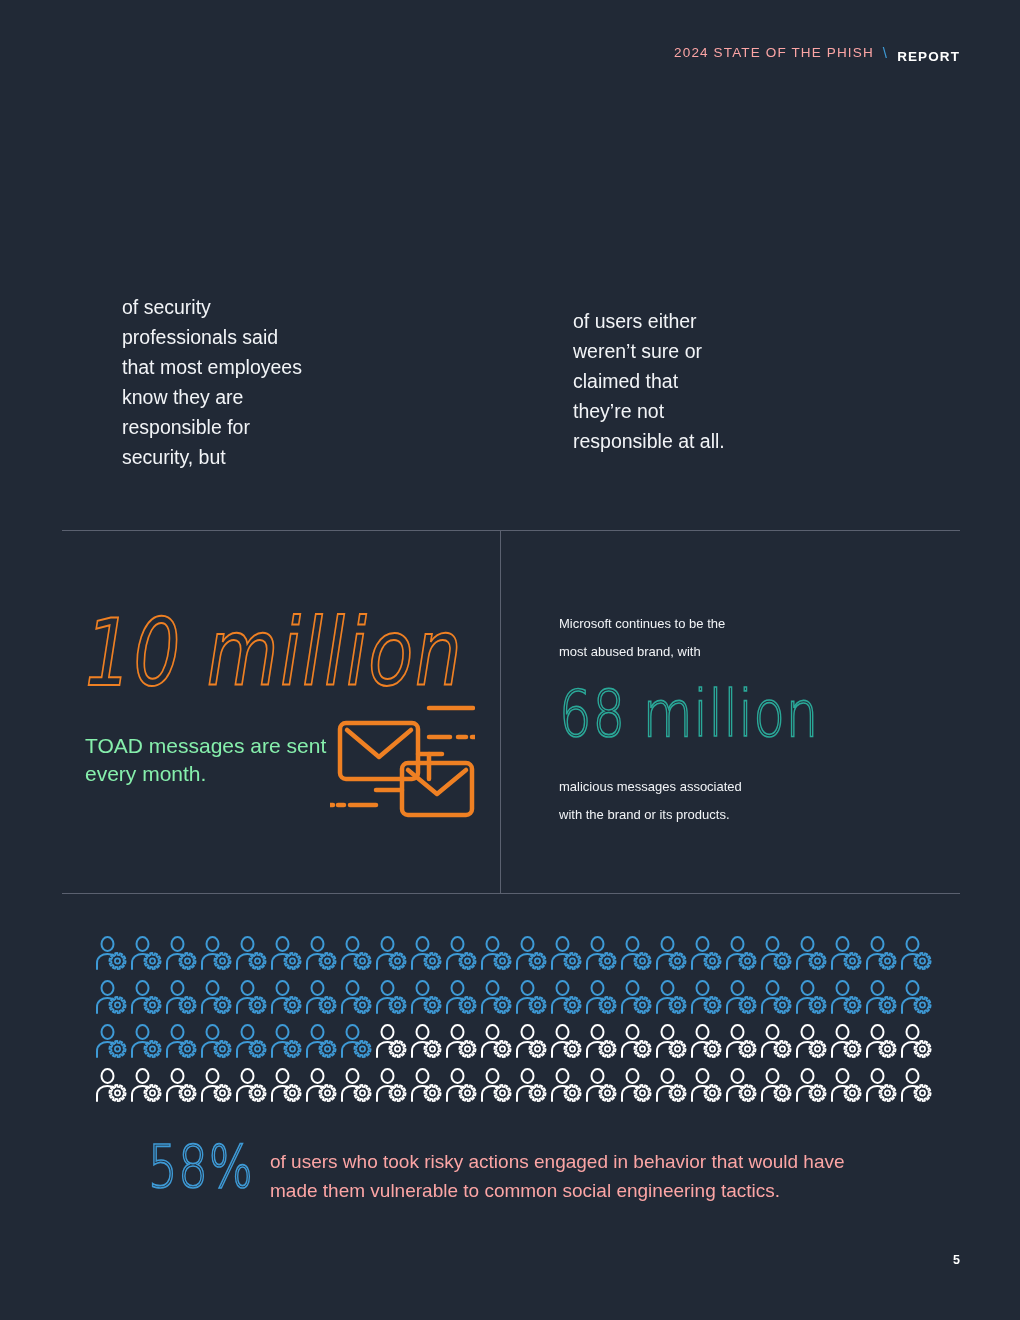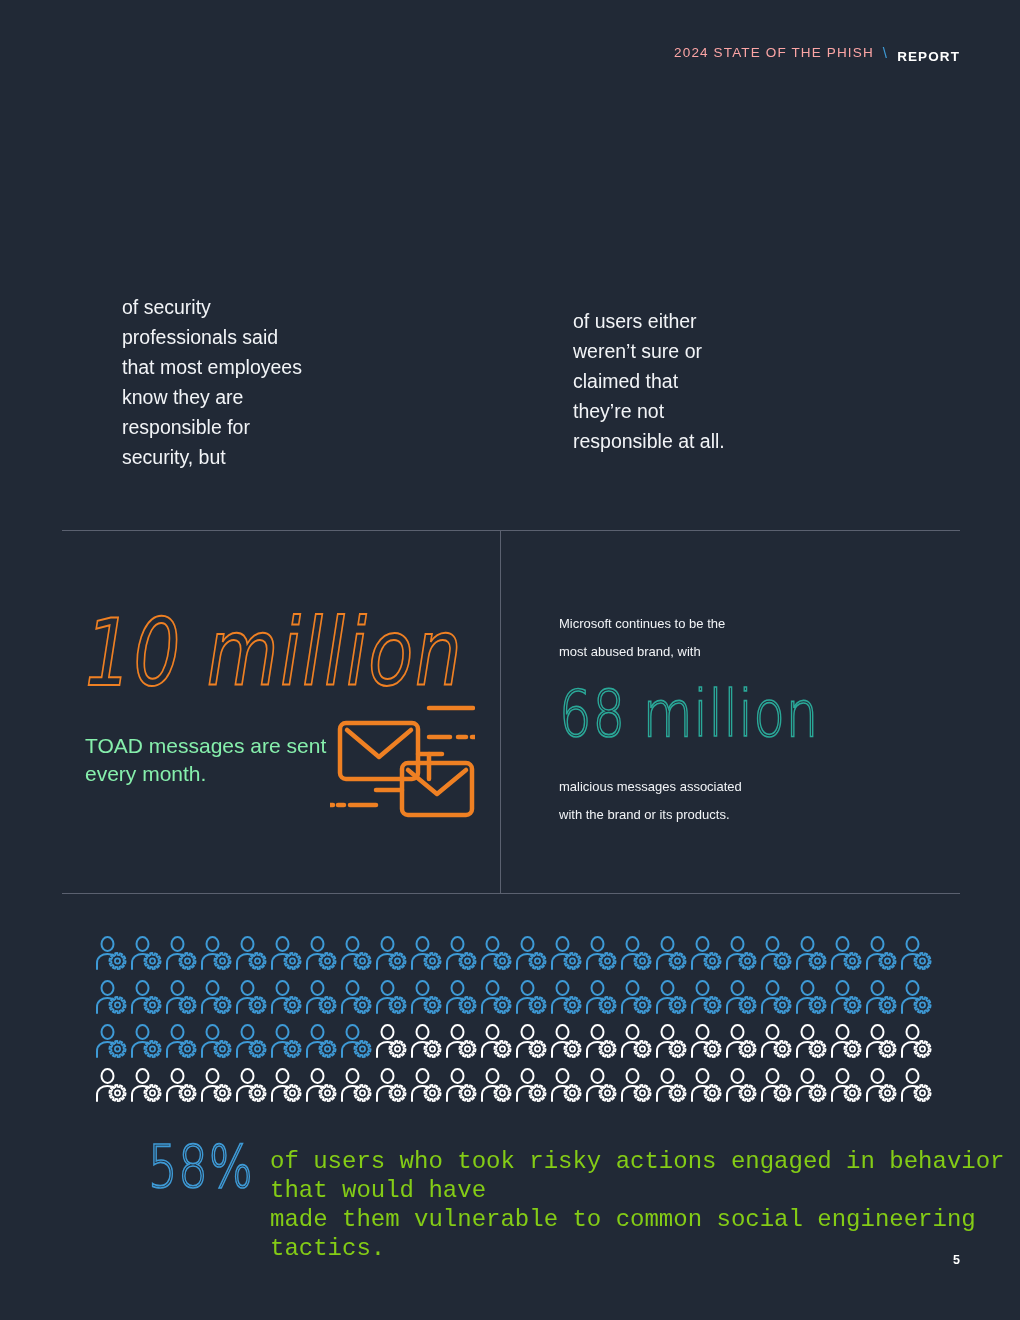--- a/index.html
+++ b/index.html
@@ -190,27 +190,26 @@
   }
   .bignum.blue {
     font-size: 58px;
     -webkit-text-stroke: 1.7px #3e9ad6;
     transform: scaleX(0.80);
     letter-spacing: 1px;
     flex: 0 0 auto;
     width: 96px;
   }
   .bottom-caption {
-    font-size: 24px;
+    font-size: 19px;
     line-height: 29px;
-    color: #84cc16;
+    color: #fca5a5;
     white-space: pre-line;
     margin-left: 26px;
     margin-top: 9px;
-    font-family: Liberation Mono, monospace;
   }
 
   
   .page-number {
     position: absolute;
     right: 60px;
     bottom: 53px;
     font-size: 12.5px;
     font-weight: 700;
     color: #ffffff;

